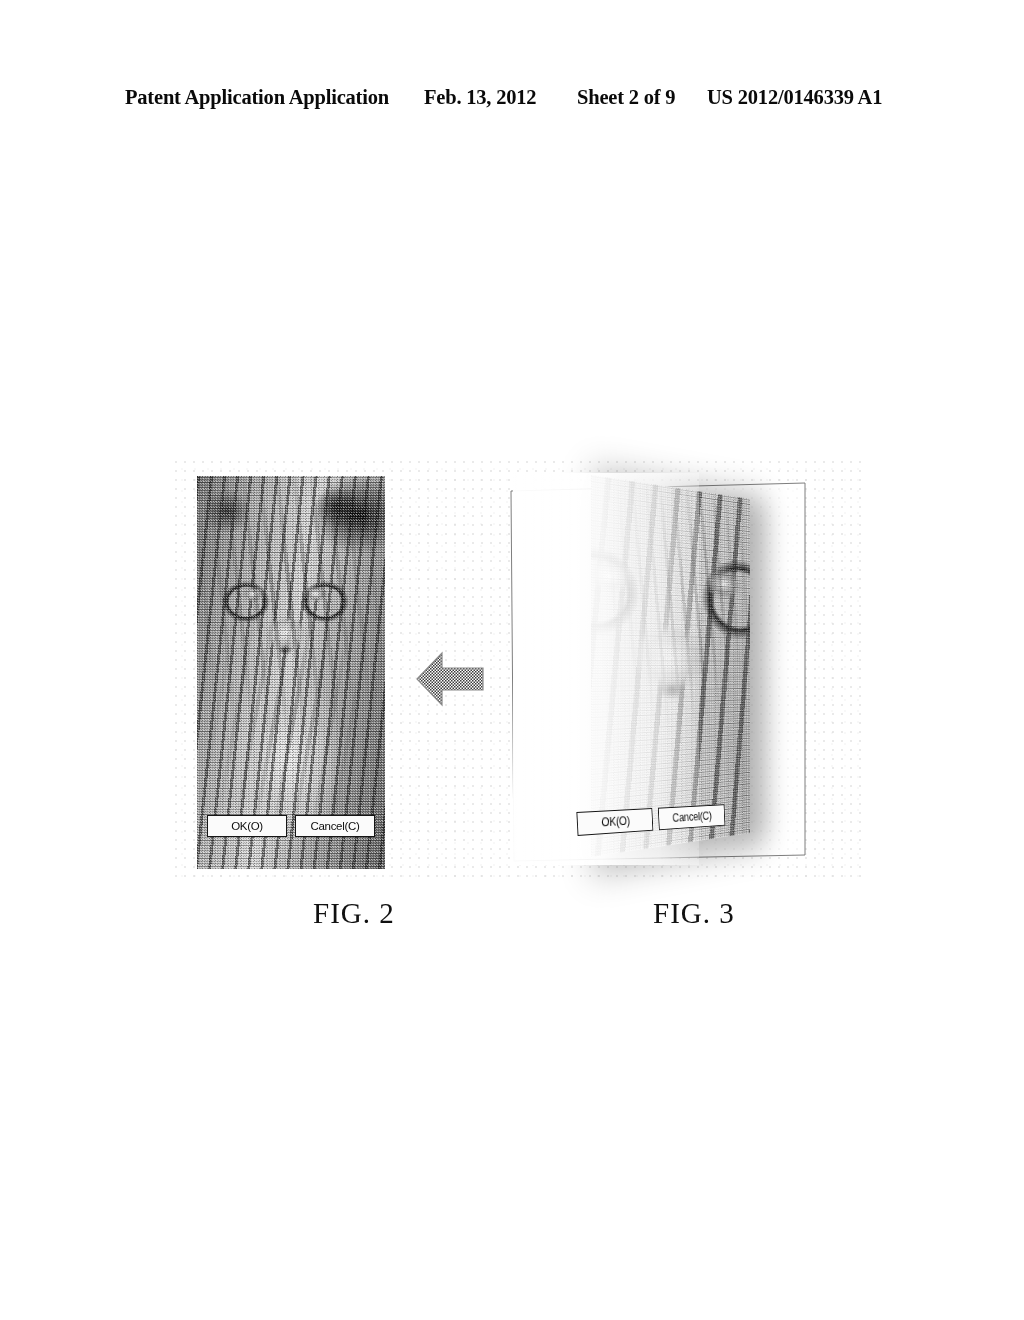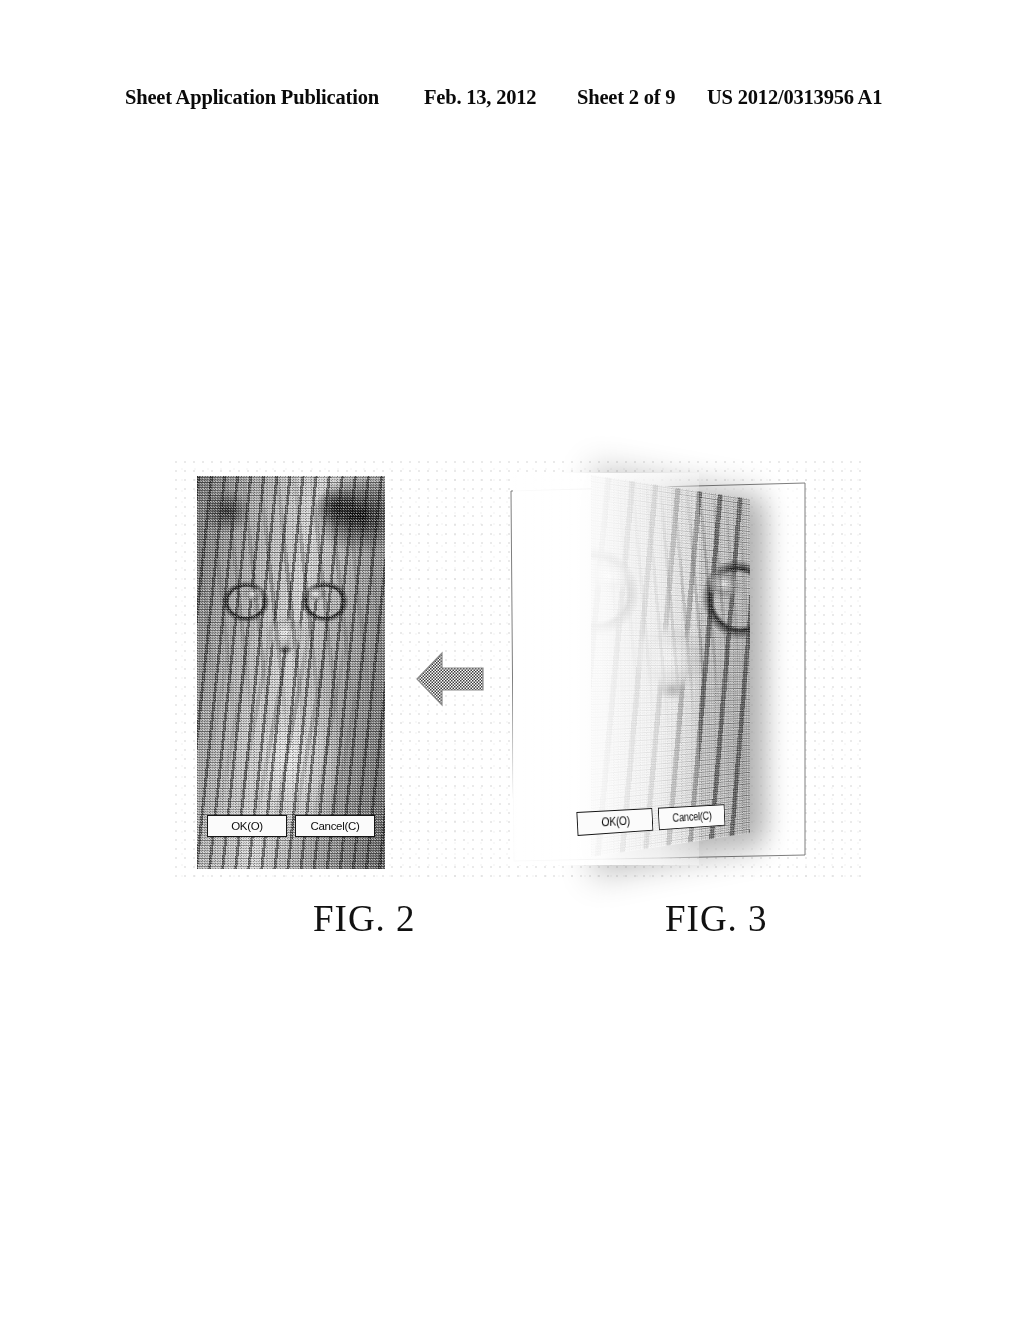--- a/index.html
+++ b/index.html
@@ -229,36 +229,36 @@
     transform-origin: left center;
   }
   .fig3-buttons .dlg-btn {
     font-size: 12px;
   }
 
   
   .fig-caption {
     position: absolute;
     font-family: "Liberation Serif", "DejaVu Serif", serif;
-    font-size: 37px;
+    font-size: 29px;
     letter-spacing: 1px;
     color: #111111;
     white-space: nowrap;
   }
   .cap-fig2 { left: 313px; top: 897px; }
-  .cap-fig3 { left: 653px; top: 897px; margin-left: 12px; }
+  .cap-fig3 { left: 653px; top: 897px; }
 </style>
 </head>
 <body>
 
 <div class="page-header">
-  <div class="hdr-text hdr-pub">Sheet Application Publication</div>
+  <div class="hdr-text hdr-pub">Patent Application Application</div>
   <div class="hdr-text hdr-date">Feb. 13, 2012</div>
   <div class="hdr-text hdr-sheet">Sheet 2 of 9</div>
-  <div class="hdr-text hdr-num">US 2012/0313956 A1</div>
+  <div class="hdr-text hdr-num">US 2012/0146339 A1</div>
 </div>
 
 <div class="figure-stage">
 
   <div class="scan-texture"></div>
 
   <div class="fig2-panel">
     <div class="tiger"></div>
     <div class="tiger-stripes"></div>
     <div class="tiger-stripes2"></div>

